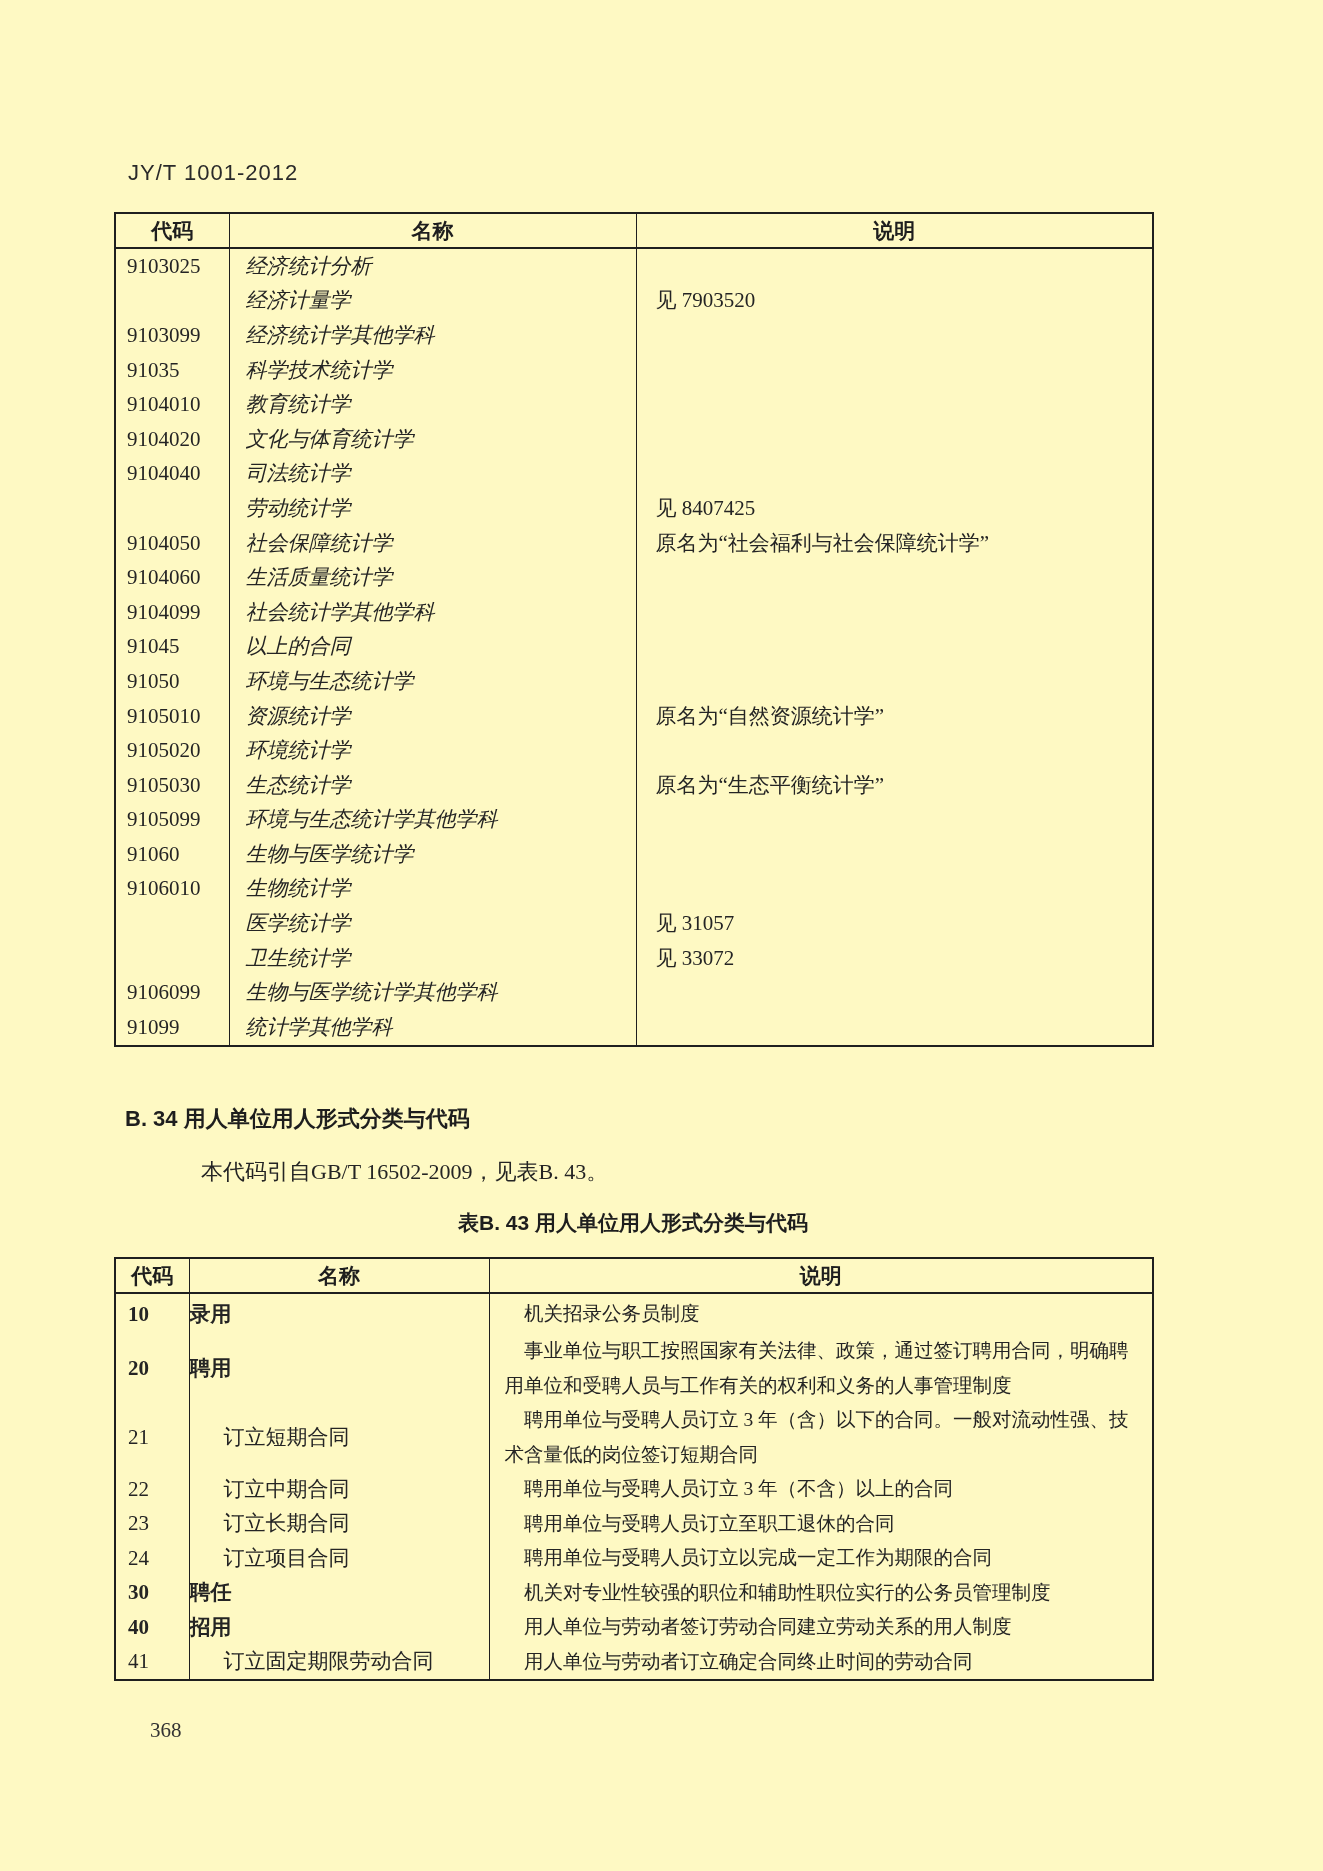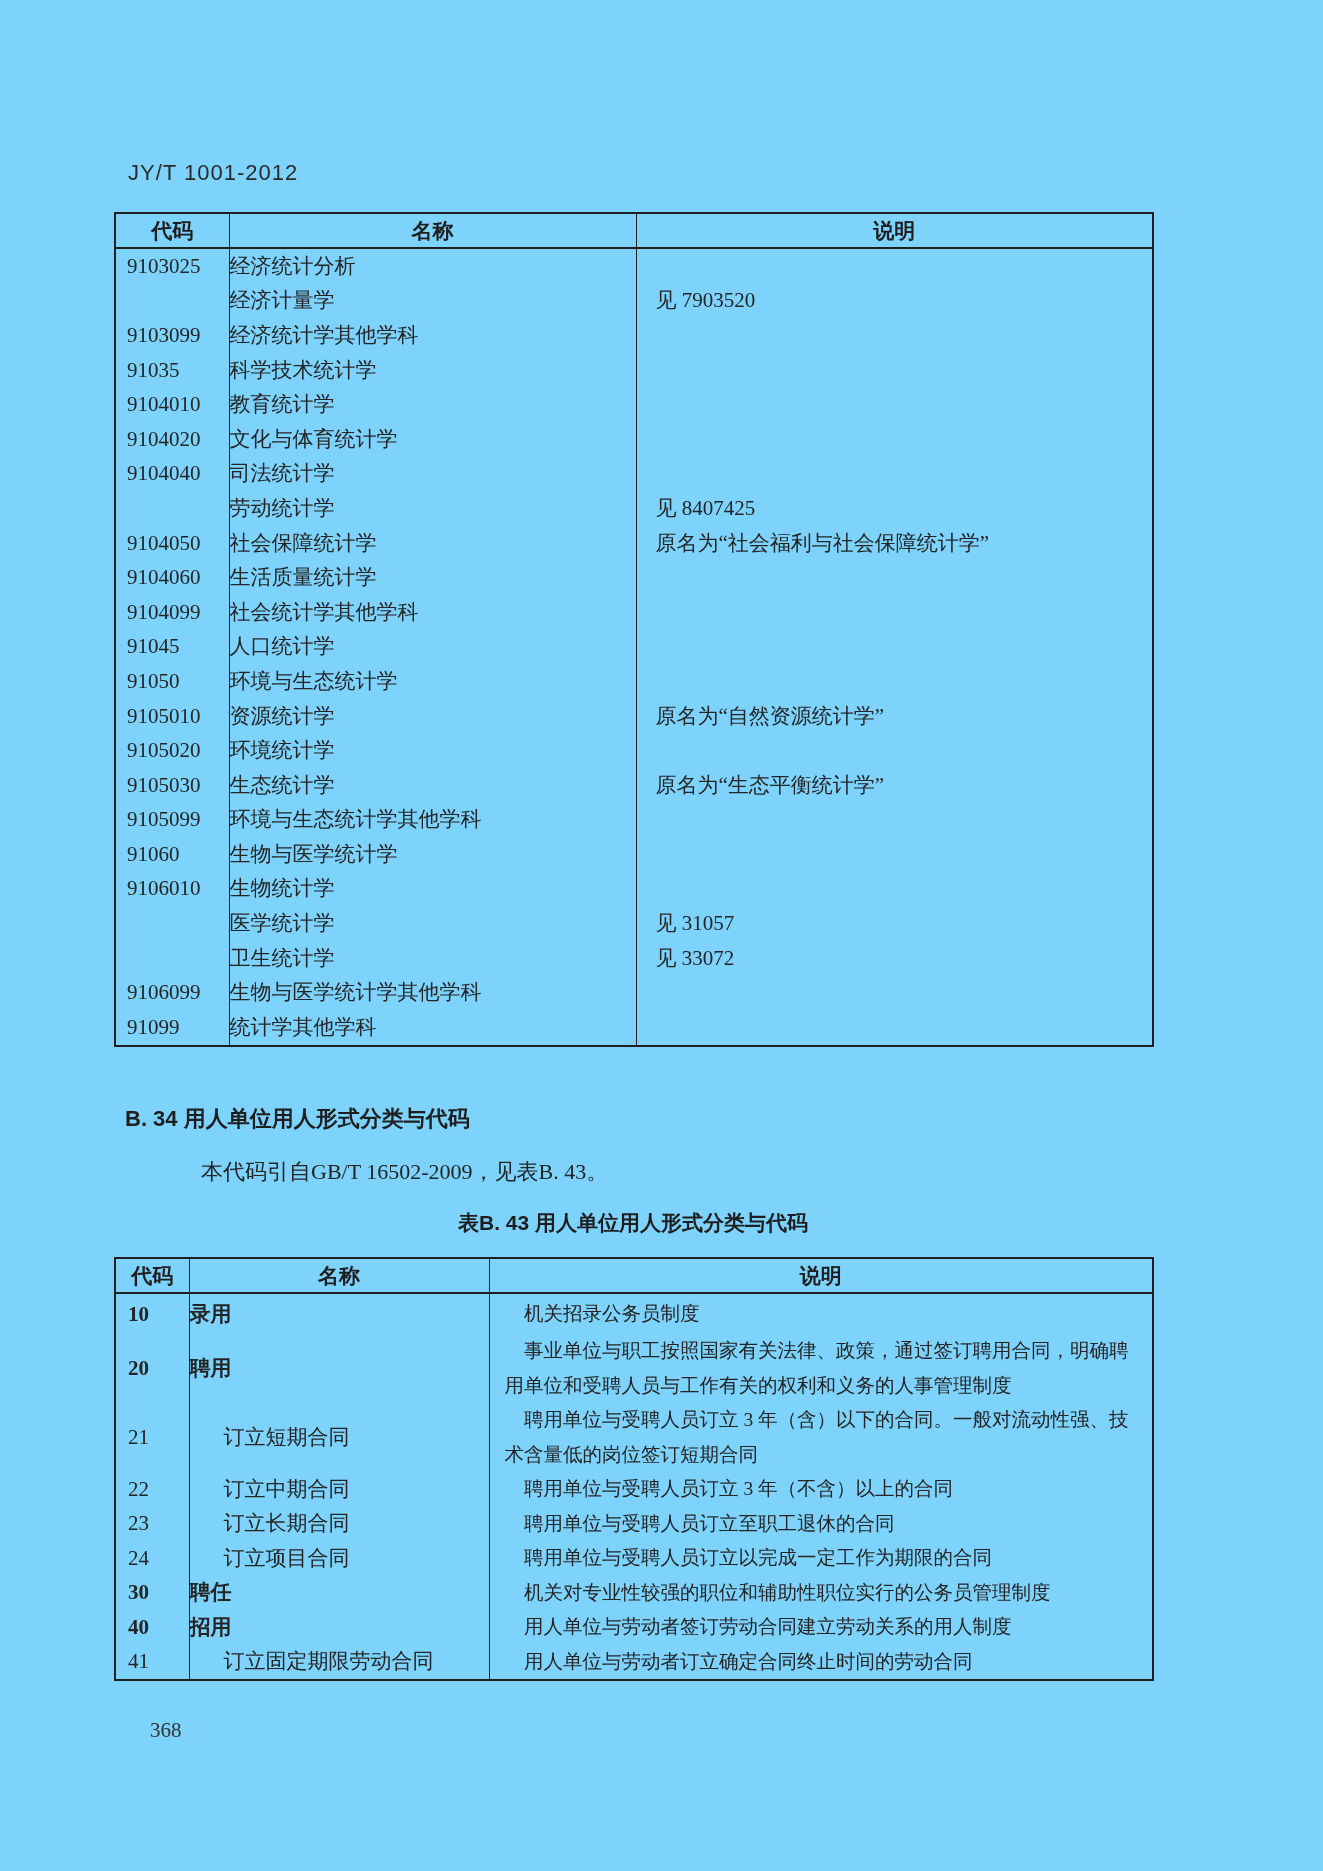--- a/index.html
+++ b/index.html
@@ -1,18 +1,18 @@
 <!DOCTYPE html>
 <html><head>
 <meta charset="utf-8">
 <style>
   html,body { margin:0; padding:0; background:#e8e8e8; }
   .page {
     position:relative; width:1323px; height:1871px; margin:0 auto;
-    background:#7dd3fc; color:#242424;
+    background:#fef9c3; color:#242424;
     font-family:"Liberation Serif","DejaVu Serif",serif;
     overflow:hidden;
   }
   .doc-code {
     position:absolute; left:128px; top:160px;
     font-family:"Liberation Sans","DejaVu Sans",sans-serif;
     font-size:22px; letter-spacing:1px; color:#2a2a2a;
   }
   table {
     position:absolute; left:114px; border-collapse:collapse; table-layout:fixed;
@@ -25,21 +25,21 @@
     padding:0; vertical-align:middle; overflow:hidden;
   }
   thead th {
     border-bottom:2px solid #1f1f1f;
     font-family:"Liberation Sans","DejaVu Sans",sans-serif;
     font-weight:bold; font-size:21px; height:33px;
     color:#1e1e1e;
   }
   .t1 td { height:34.6px; font-size:21px; line-height:1; }
   .t1 .c-code { padding-left:11px; }
-  .t1 .c-name { padding-left:0; }
+  .t1 .c-name { padding-left:16px;font-style:italic; }
   .t1 .c-desc { padding-left:19px; }
   .t2 td { font-size:21px; line-height:1; }
   .t2 tr.h40 td { height:40px; }
   .t2 tr.h69 td { height:69px; }
   .t2 tr.h34 td { height:34.5px; }
   .t2 .c-code { padding-left:12px;margin-top:33px; }
   .t2 .c-name { }
   .t2 .c-name.sub { padding-left:34px; }
   .t2 .c-desc {
     padding-left:15px; font-size:19.5px; line-height:34.5px;
@@ -130,21 +130,21 @@
           <td class="c-name">生活质量统计学</td>
           <td class="c-desc"></td>
         </tr>
       <tr>
           <td class="c-code">9104099</td>
           <td class="c-name">社会统计学其他学科</td>
           <td class="c-desc"></td>
         </tr>
       <tr>
           <td class="c-code">91045</td>
-          <td class="c-name">人口统计学</td>
+          <td class="c-name">以上的合同</td>
           <td class="c-desc"></td>
         </tr>
       <tr>
           <td class="c-code">91050</td>
           <td class="c-name">环境与生态统计学</td>
           <td class="c-desc"></td>
         </tr>
       <tr>
           <td class="c-code">9105010</td>
           <td class="c-name">资源统计学</td>

